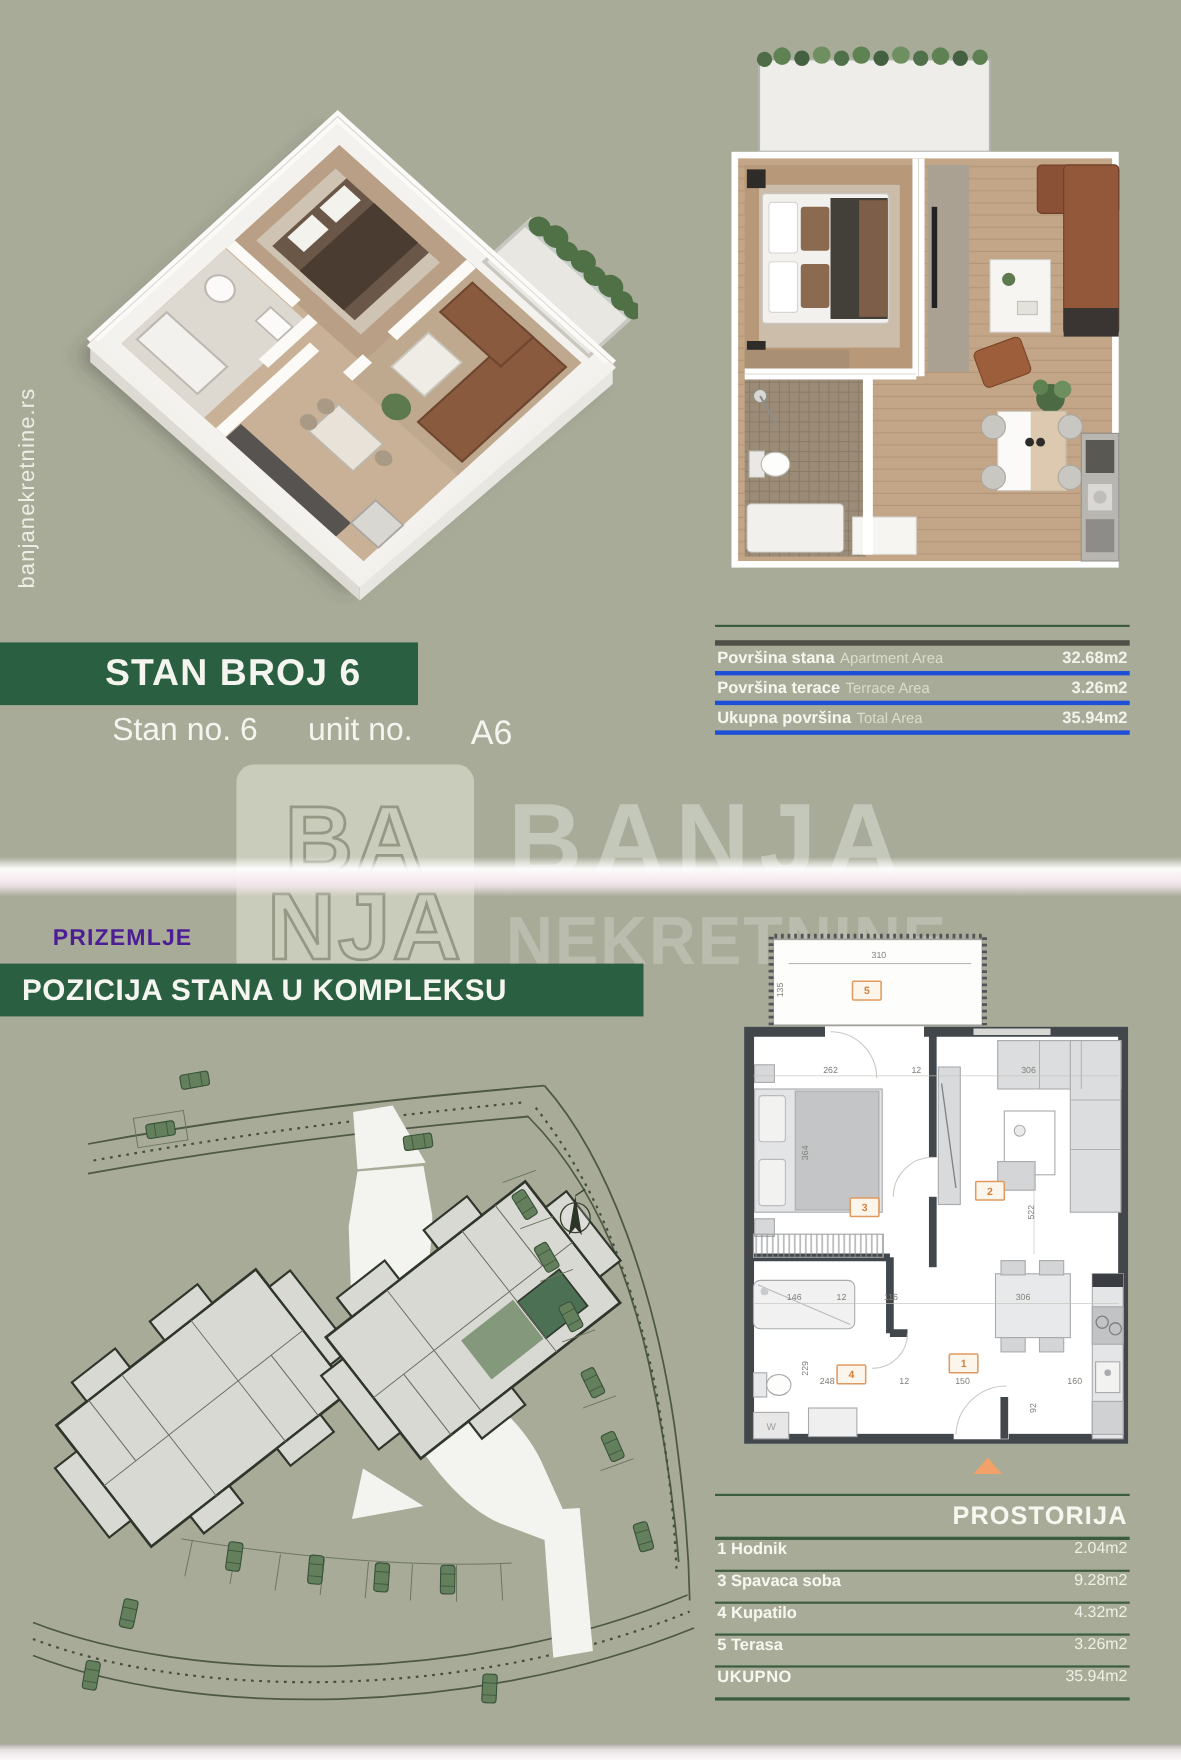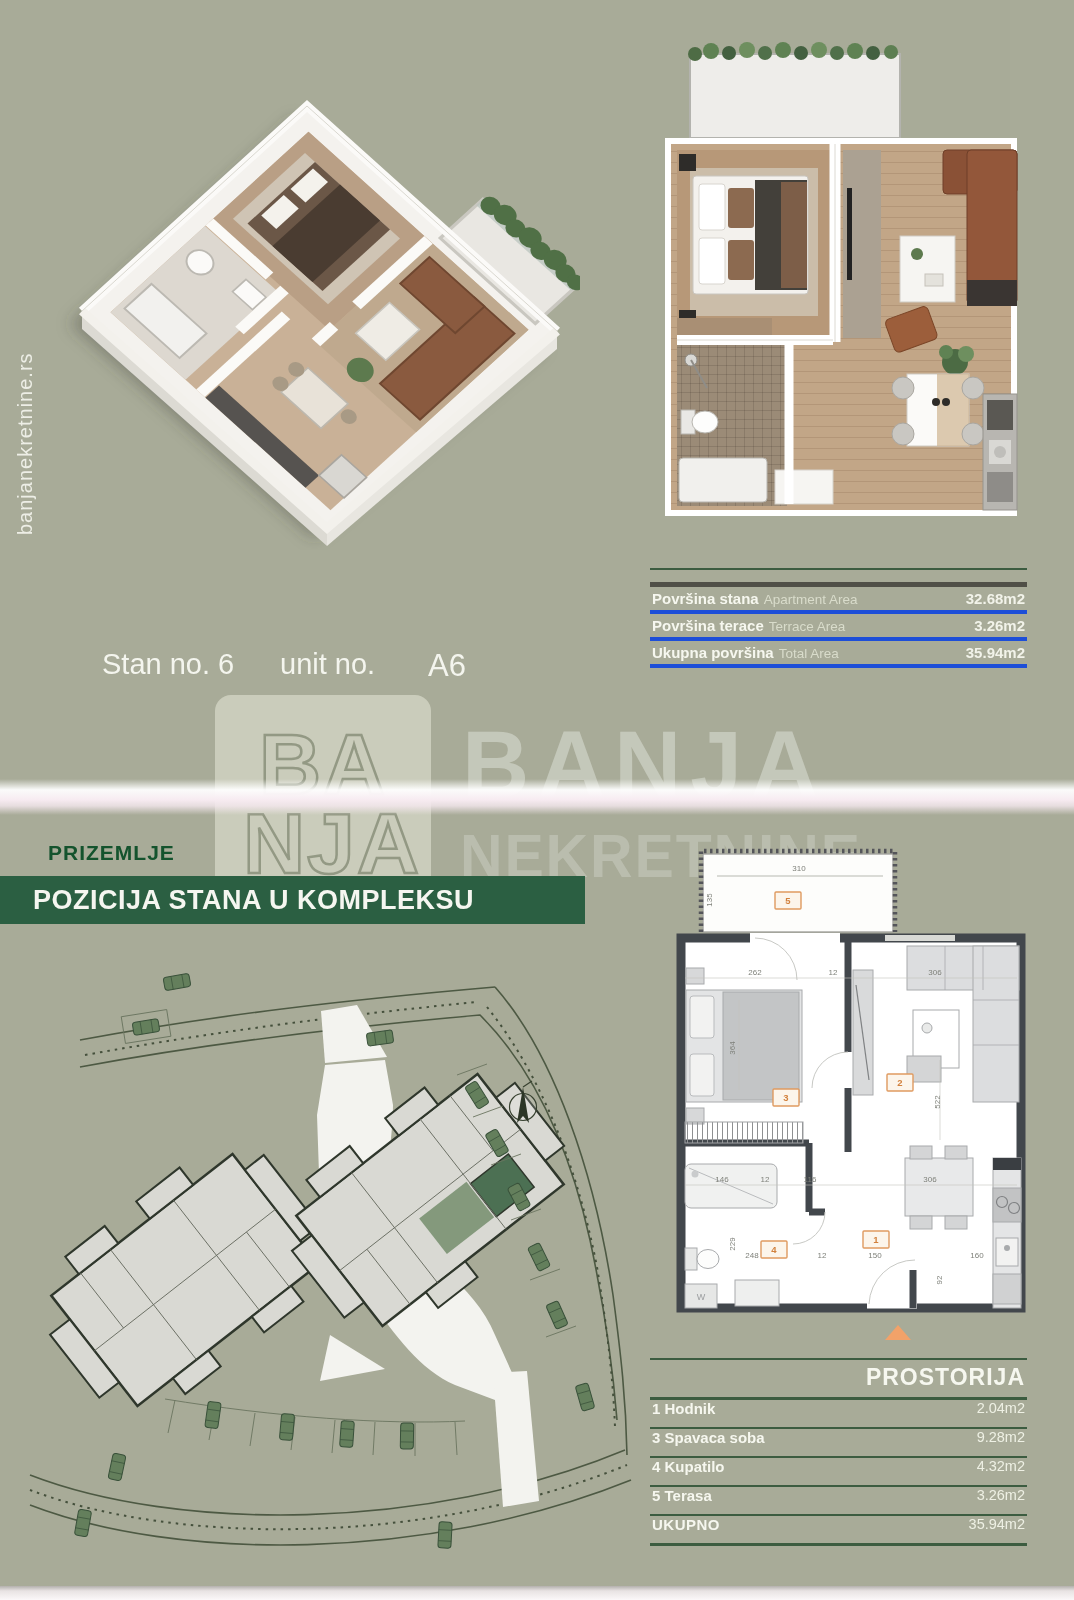--- a/index.html
+++ b/index.html
@@ -57,24 +57,24 @@
     color:rgba(198,202,188,.6);z-index:2;transform:scaleX(.95);transform-origin:left top;}
 
   
   .band{left:0;top:779px;width:1074px;height:36px;z-index:9;
     background:linear-gradient(180deg,rgba(255,255,255,0) 0%,rgba(255,255,255,.95) 30%,
       #f7ebf1 58%,rgba(246,233,240,.8) 75%,rgba(255,255,255,0) 100%);}
   .band-bottom{left:0;top:1586px;width:1074px;height:14px;z-index:9;
     background:linear-gradient(180deg,#b3b0ad 0%,#e8e3e3 35%,#fbf8f9 100%);}
 
   
-  .prizemlje{left:48px;top:841px;font-size:21px;font-weight:600;color:#14532d;
+  .prizemlje{left:48px;top:841px;font-size:21px;font-weight:600;color:#4c1d95;
     letter-spacing:1px;z-index:5;}
   .pozicija-banner{left:0;top:876px;width:585px;height:48px;background:#2b5f42;color:#f5f6f0;
-    display:flex;align-items:center;padding-left:33px;box-sizing:border-box;
+    display:flex;align-items:center;padding-left:20px;box-sizing:border-box;
     font-size:27px;font-weight:bold;letter-spacing:.5px;z-index:5;}
 
   .siteplan{left:25px;top:945px;width:610px;height:625px;z-index:3;}
   .plan2d{left:655px;top:840px;width:380px;height:505px;z-index:4;}
   .legend-pos{top:1358px;}
   .dims-pos{top:568px;}
 
   svg text{font-family:"Liberation Sans",sans-serif;}
   .dimtxt{font-size:8px;fill:#7f817a;}
   .mktxt{font-size:9.5px;font-weight:bold;fill:#d2813d;}
@@ -243,20 +243,21 @@
 
       <g stroke="#ffffff" fill="none">
         <path d="M180 102 V300" stroke-width="11"></path>
         <path d="M22 298 H178" stroke-width="10"></path>
         <path d="M134 302 V462" stroke-width="9"></path>
       </g>
       <path d="M180 102 V300 M22 298 H178" stroke="#dcd9d2" stroke-width="1" fill="none"></path>
     </svg>
   </div>
 
+  <div class="abs stan-banner">STAN BROJ 6</div>
   <div class="abs stan-sub sub-l">Stan no. 6</div>
   <div class="abs stan-sub sub-m">unit no.</div>
   <div class="abs stan-sub sub-code">A6</div>
 
   <div class="abs gtable dims-pos">
     <div class="rule"></div>
     <div class="t-head">
     </div>
     <div class="rule-thick"></div>
     <div class="dt-row">

